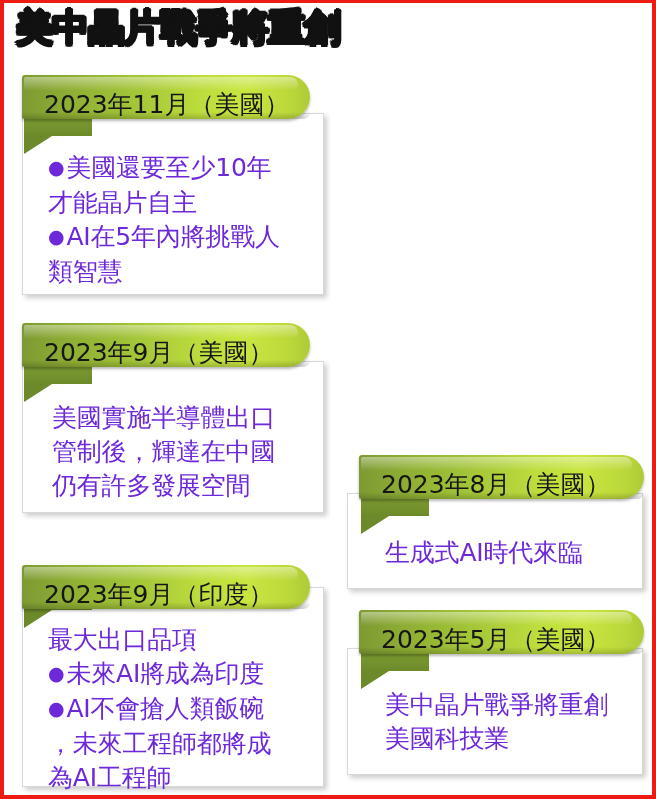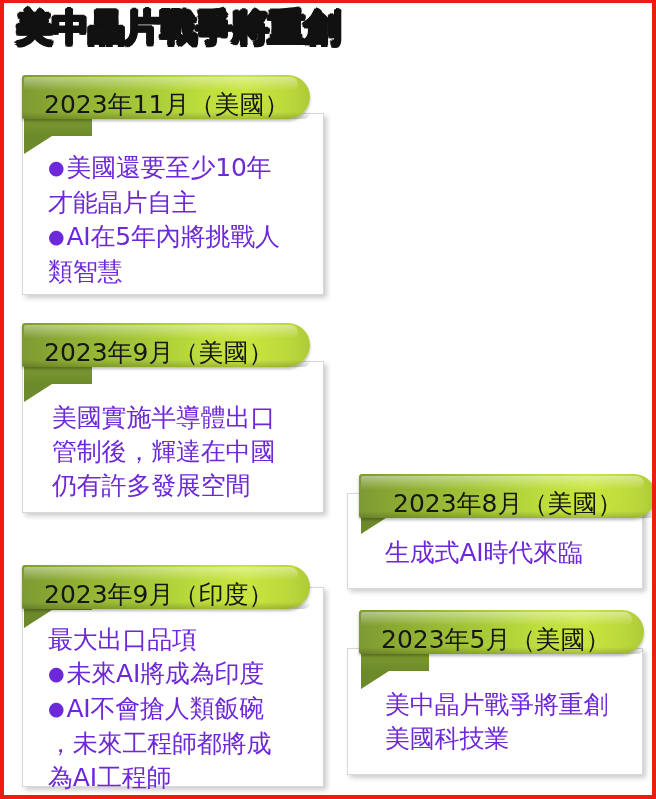--- a/index.html
+++ b/index.html
@@ -208,21 +208,21 @@
   </div>
   <div class="card-body" style="left:18px; top:620px; width:302px;">
     <div class="line">最大出口品項</div>
     <div class="line bullet">未來AI將成為印度</div>
     <div class="line bullet">AI不會搶人類飯碗</div>
     <div class="line">，未來工程師都將成</div>
     <div class="line">為AI工程師</div>
   </div>
 
   <div class="card" style="left:343px; top:490px; width:296px; height:96px;"></div>
-  <div class="banner" style="left:355px; top:471px; width:285px;padding-left:12px;">
+  <div class="banner" style="left:355px; top:452px; width:285px;">
     <span class="banner-label">2023年8月（美國）</span>
   </div>
   <div class="tail" style="left:357px; top:495px;">
     <div class="t-body"></div>
     <div class="t-point"></div>
     <div class="t-notch"></div>
   </div>
   <div class="card-body" style="left:355px; top:533px; width:296px;">
     <div class="line">生成式AI時代來臨</div>
   </div>

